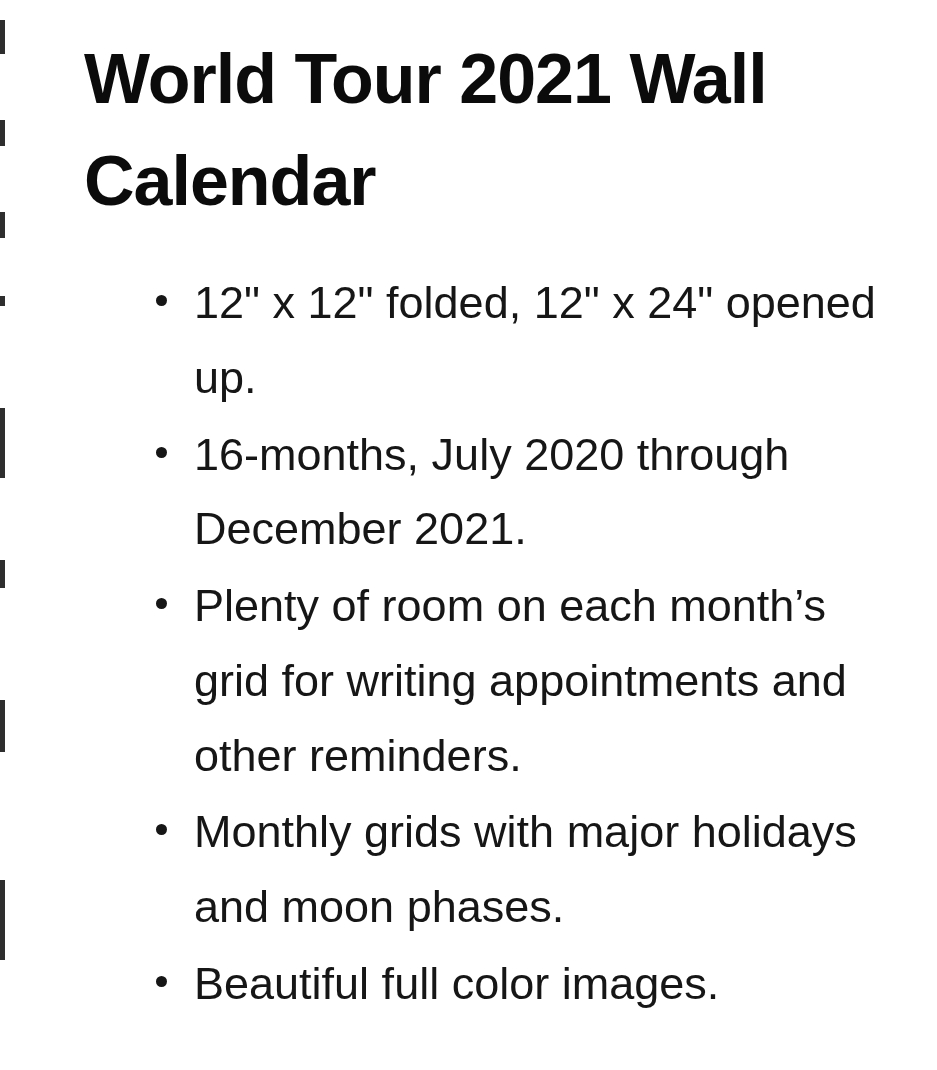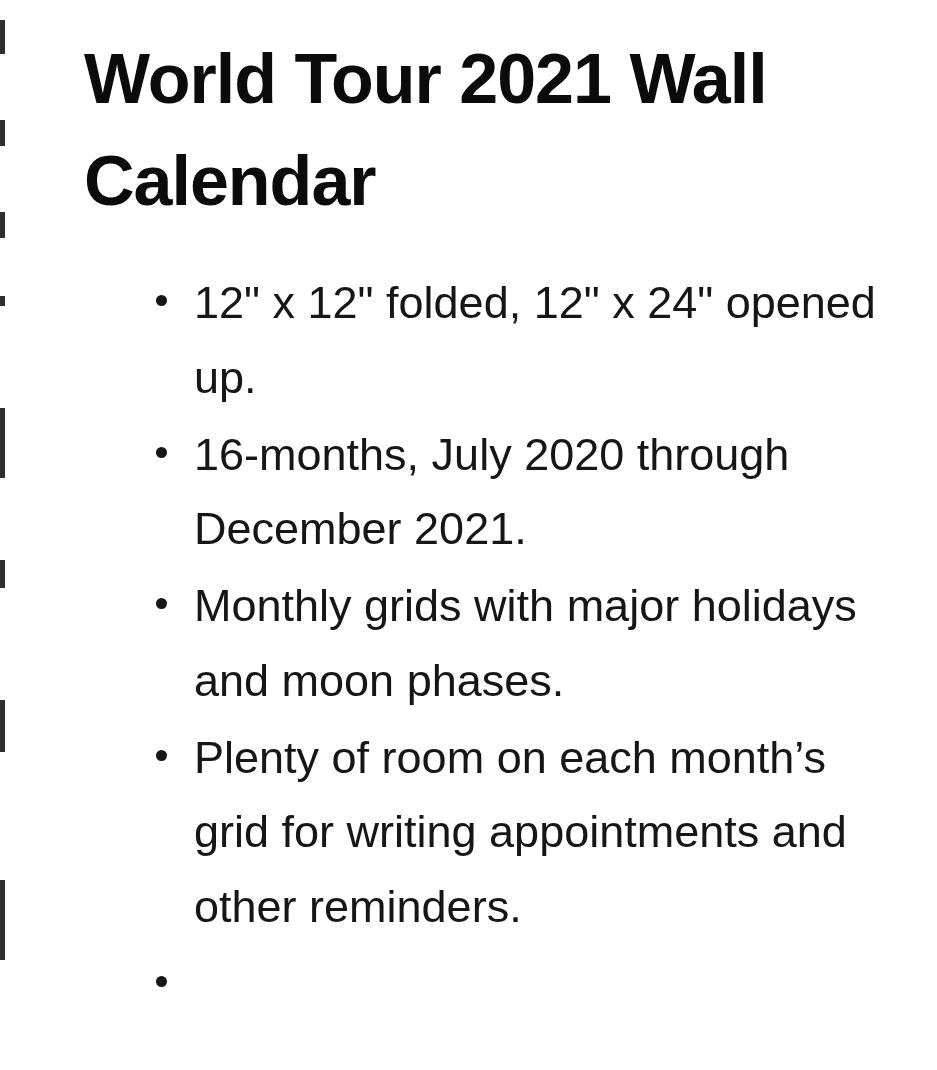--- a/index.html
+++ b/index.html
@@ -111,25 +111,26 @@
       <li>
         <span class="bullet"></span>
         <span>12" x 12" folded, 12" x 24" opened up.</span>
       </li>
       <li>
         <span class="bullet"></span>
         <span>16-months, July 2020 through December 2021.</span>
       </li>
       <li>
         <span class="bullet"></span>
+        <span>Plenty of room on each month’s grid for writing appointments and other reminders.</span>
+      </li>
+      <li>
+        <span class="bullet"></span>
         <span>Monthly grids with major holidays and moon phases.</span>
       </li>
       <li>
         <span class="bullet"></span>
-        <span>Plenty of room on each month’s grid for writing appointments and other reminders.</span>
-      </li>
-      <li>
-        <span class="bullet"></span>
+        <span>Beautiful full color images.</span>
       </li>
     </ul>
 
   </div>
 </div>
 
 </body></html>

